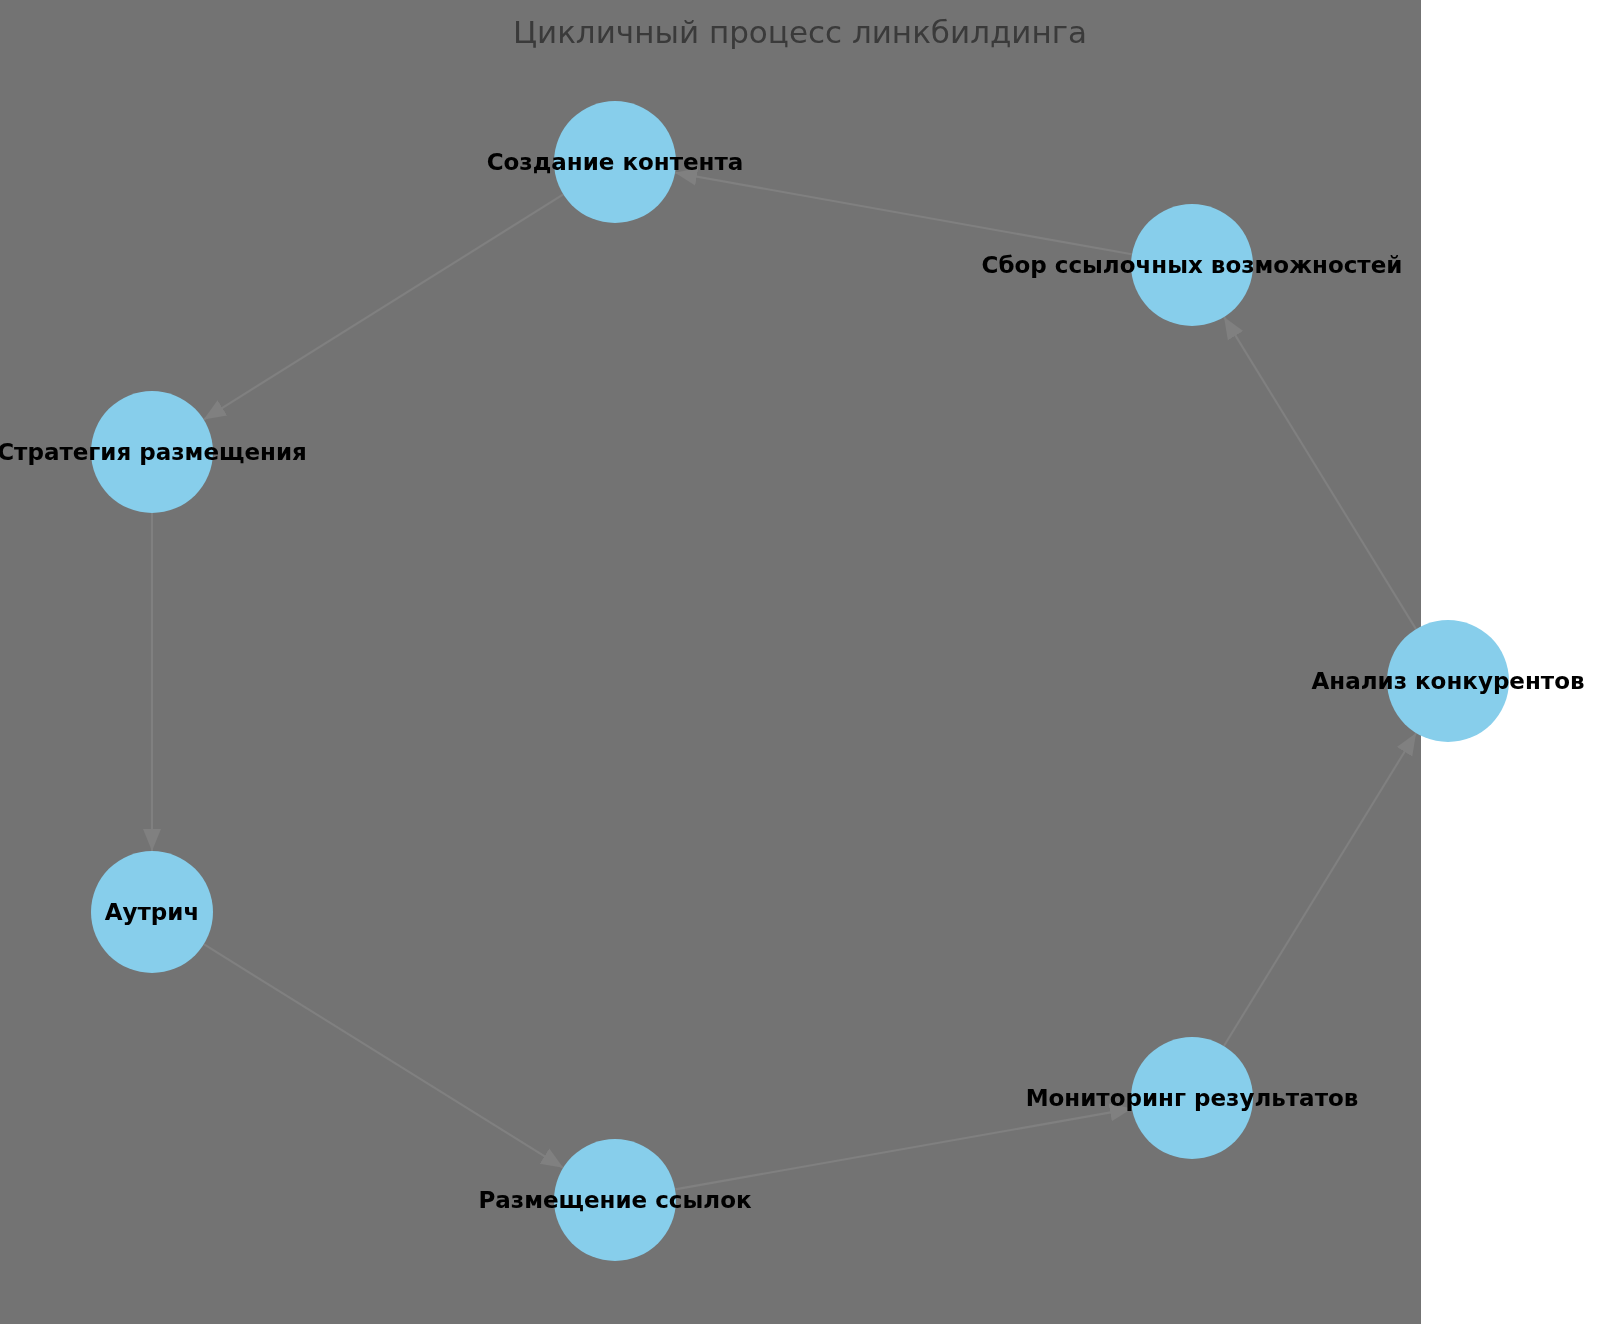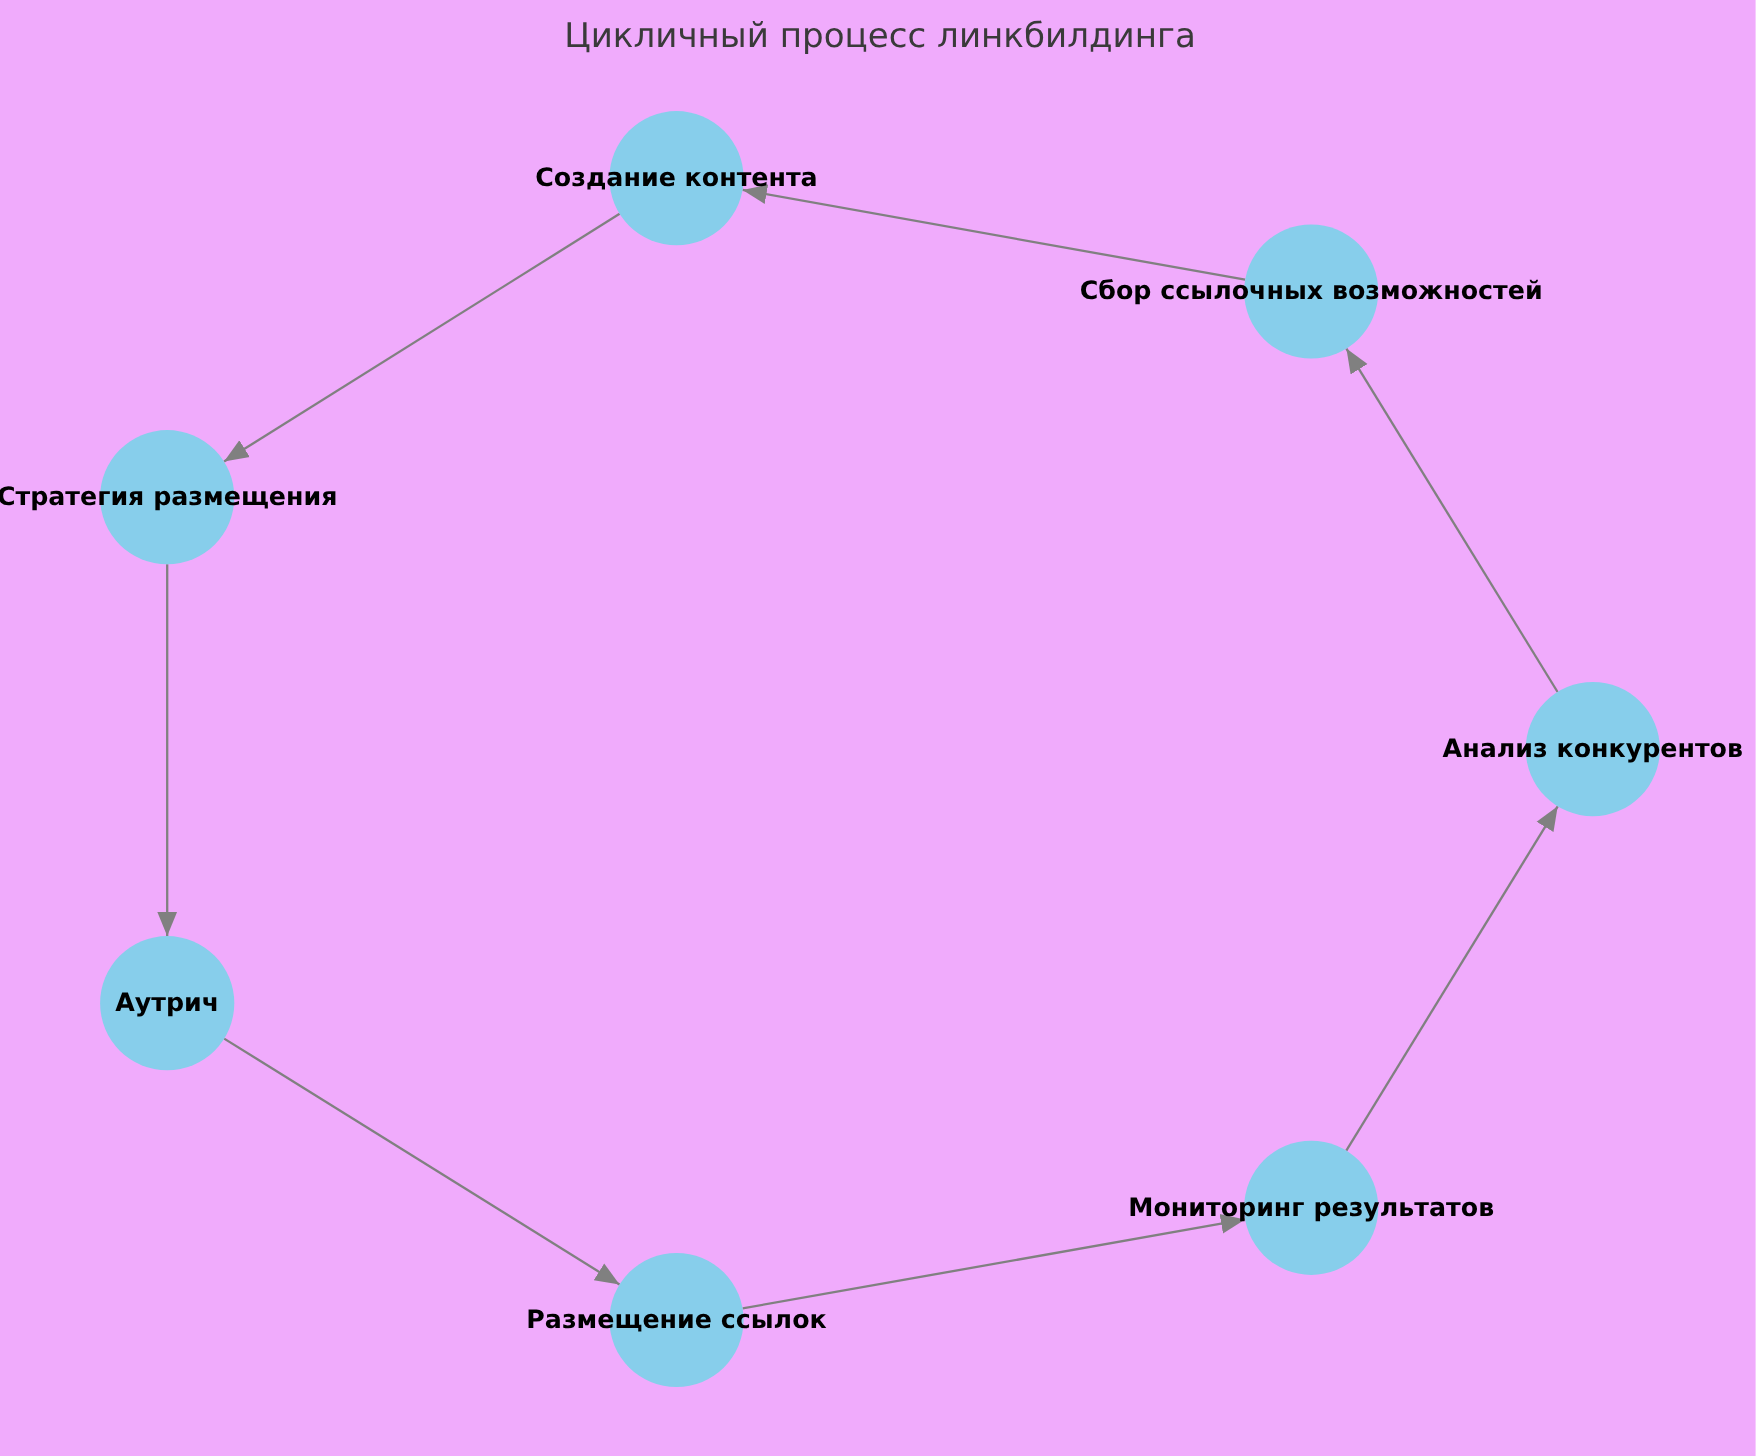--- a/index.html
+++ b/index.html
@@ -6,23 +6,23 @@
     margin: 0;
     padding: 0;
     background: #ffffff;
     width: 1600px;
     height: 1324px;
     overflow: hidden;
     font-family: "DejaVu Sans", sans-serif;
   }
   .canvas {
     position: relative;
-    width: 1596px;
+    width: 1421px;
     height: 1324px;
-    background: #f0abfc;
+    background: #737373;
   }
   svg { display: block; }
   .diagram-title {
     font-family: "DejaVu Sans", sans-serif;
     font-size: 31px;
     font-weight: 400;
     fill: #3a3a3a;
     text-anchor: middle;
   }
   .node-circle {

